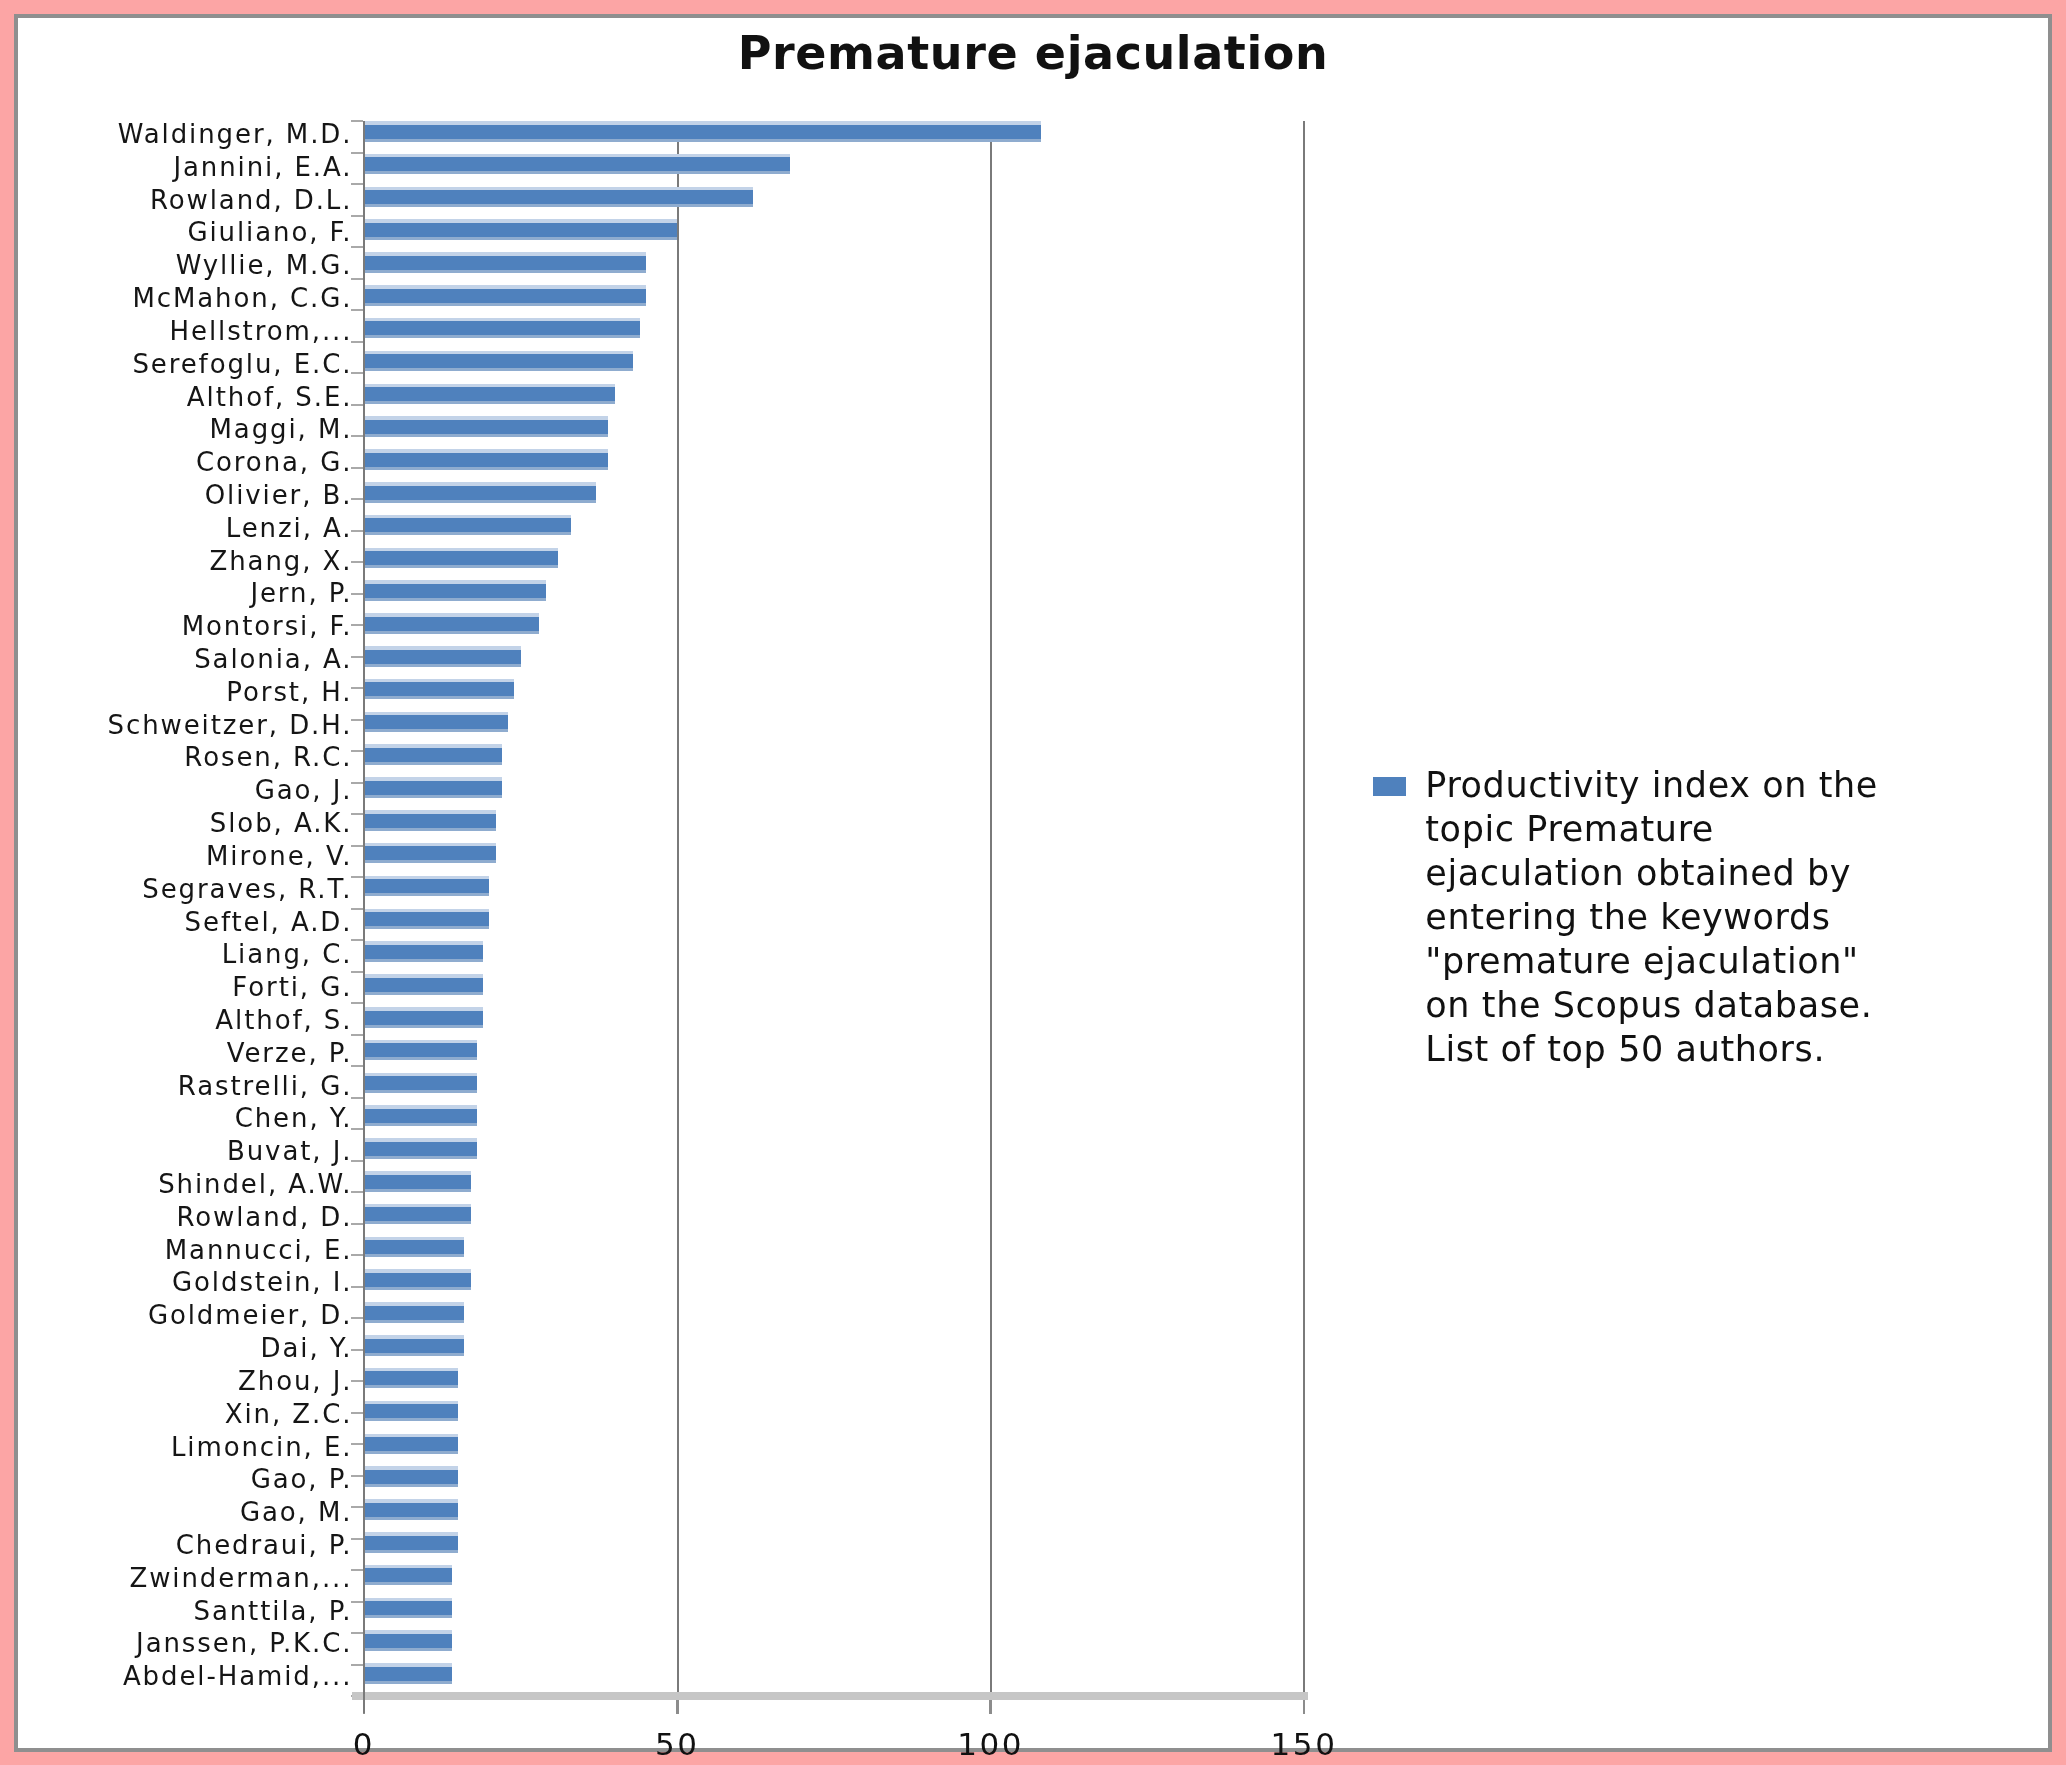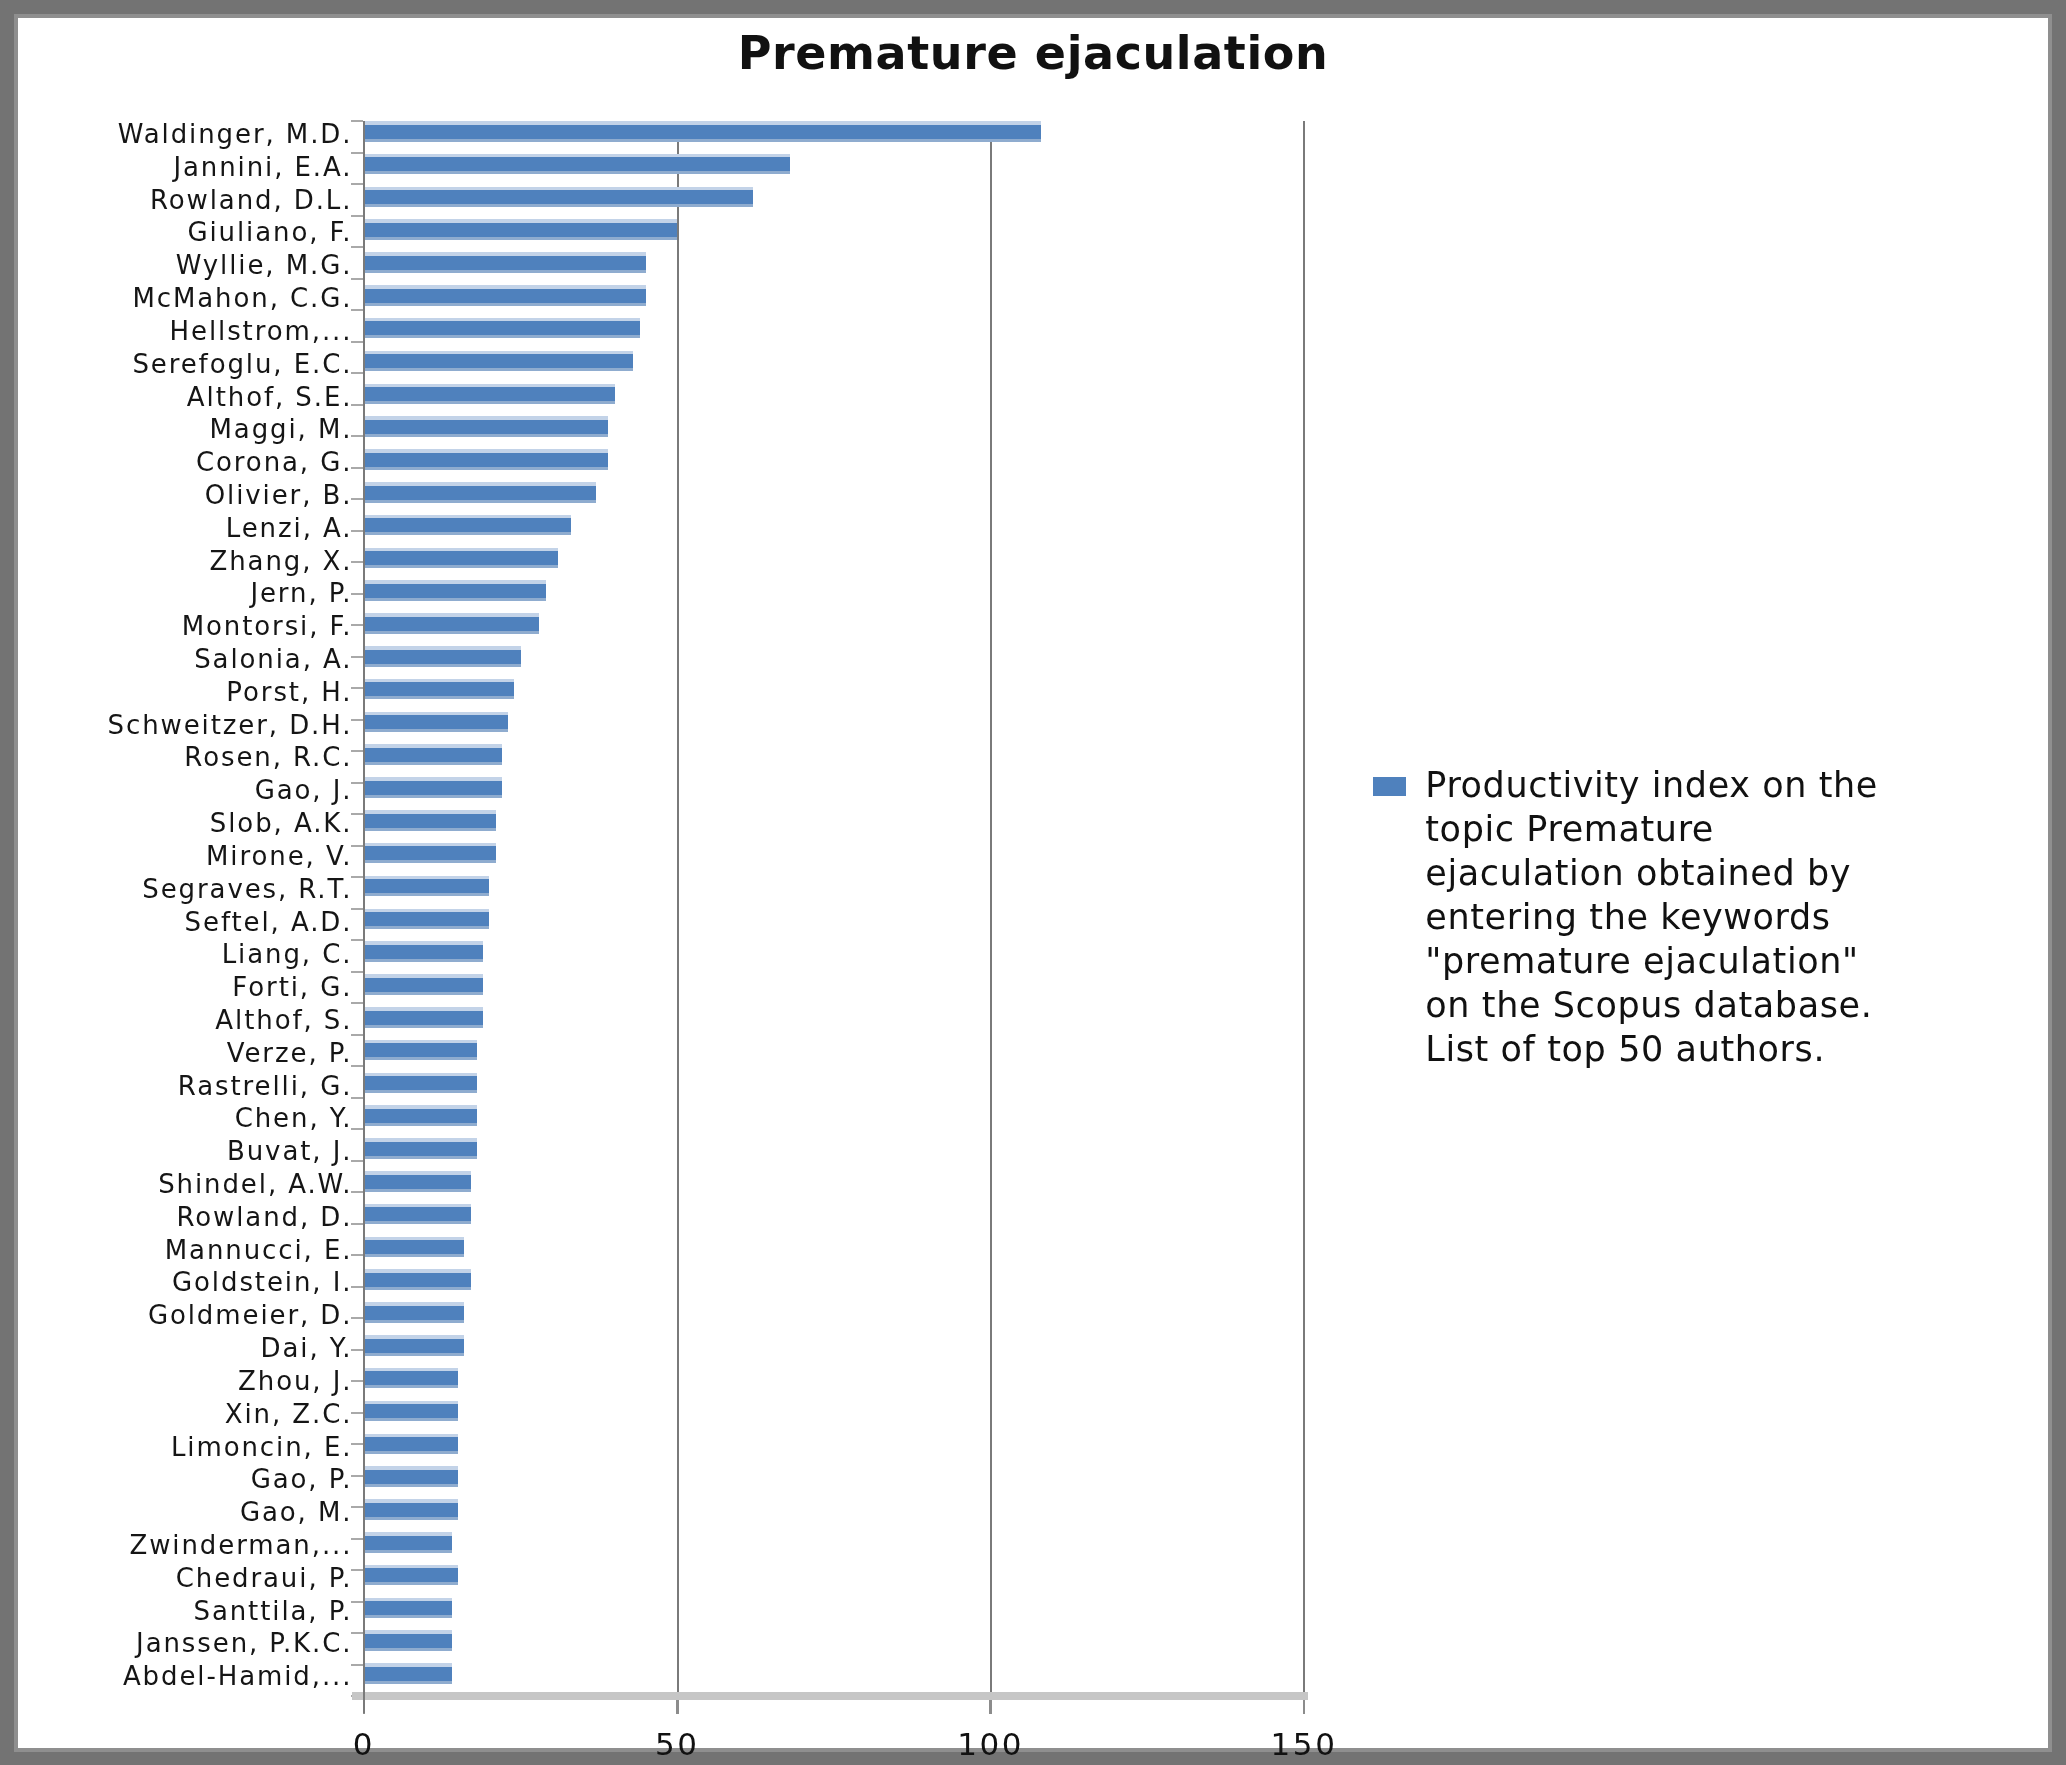--- a/index.html
+++ b/index.html
@@ -1,20 +1,20 @@
 <!DOCTYPE html>
 <html style="font-size:10.3px"><head>
 <meta charset="utf-8">
 <style>
   html, body { margin: 0; padding: 0; background: #ffffff; }
   #screenshot {
     position: relative;
     width: 2066px;
     height: 1766px;
-    background: #737373;
+    background: #fca5a5;
     font-family: "DejaVu Sans", sans-serif;
     overflow: hidden;
   }
   .frame {
     position: absolute;
     left: 14px; top: 14px; right: 14px; bottom: 14px;
     border: 4.5px solid #8f8f8f;
     background: #ffffff;
   }
   .chart-title {
@@ -319,26 +319,26 @@
         </div>
         <div class="row">
           <span class="cat-label">Gao, P.</span>
           <div class="bar" style="width: 10%;"></div>
         </div>
         <div class="row">
           <span class="cat-label">Gao, M.</span>
           <div class="bar" style="width: 10%;"></div>
         </div>
         <div class="row">
+          <span class="cat-label">Chedraui, P.</span>
+          <div class="bar" style="width: 10%;"></div>
+        </div>
+        <div class="row">
           <span class="cat-label">Zwinderman,...</span>
           <div class="bar" style="width: 9.33333%;"></div>
-        </div>
-        <div class="row">
-          <span class="cat-label">Chedraui, P.</span>
-          <div class="bar" style="width: 10%;"></div>
         </div>
         <div class="row">
           <span class="cat-label">Santtila, P.</span>
           <div class="bar" style="width: 9.33333%;"></div>
         </div>
         <div class="row">
           <span class="cat-label">Janssen, P.K.C.</span>
           <div class="bar" style="width: 9.33333%;"></div>
         </div>
         <div class="row">

